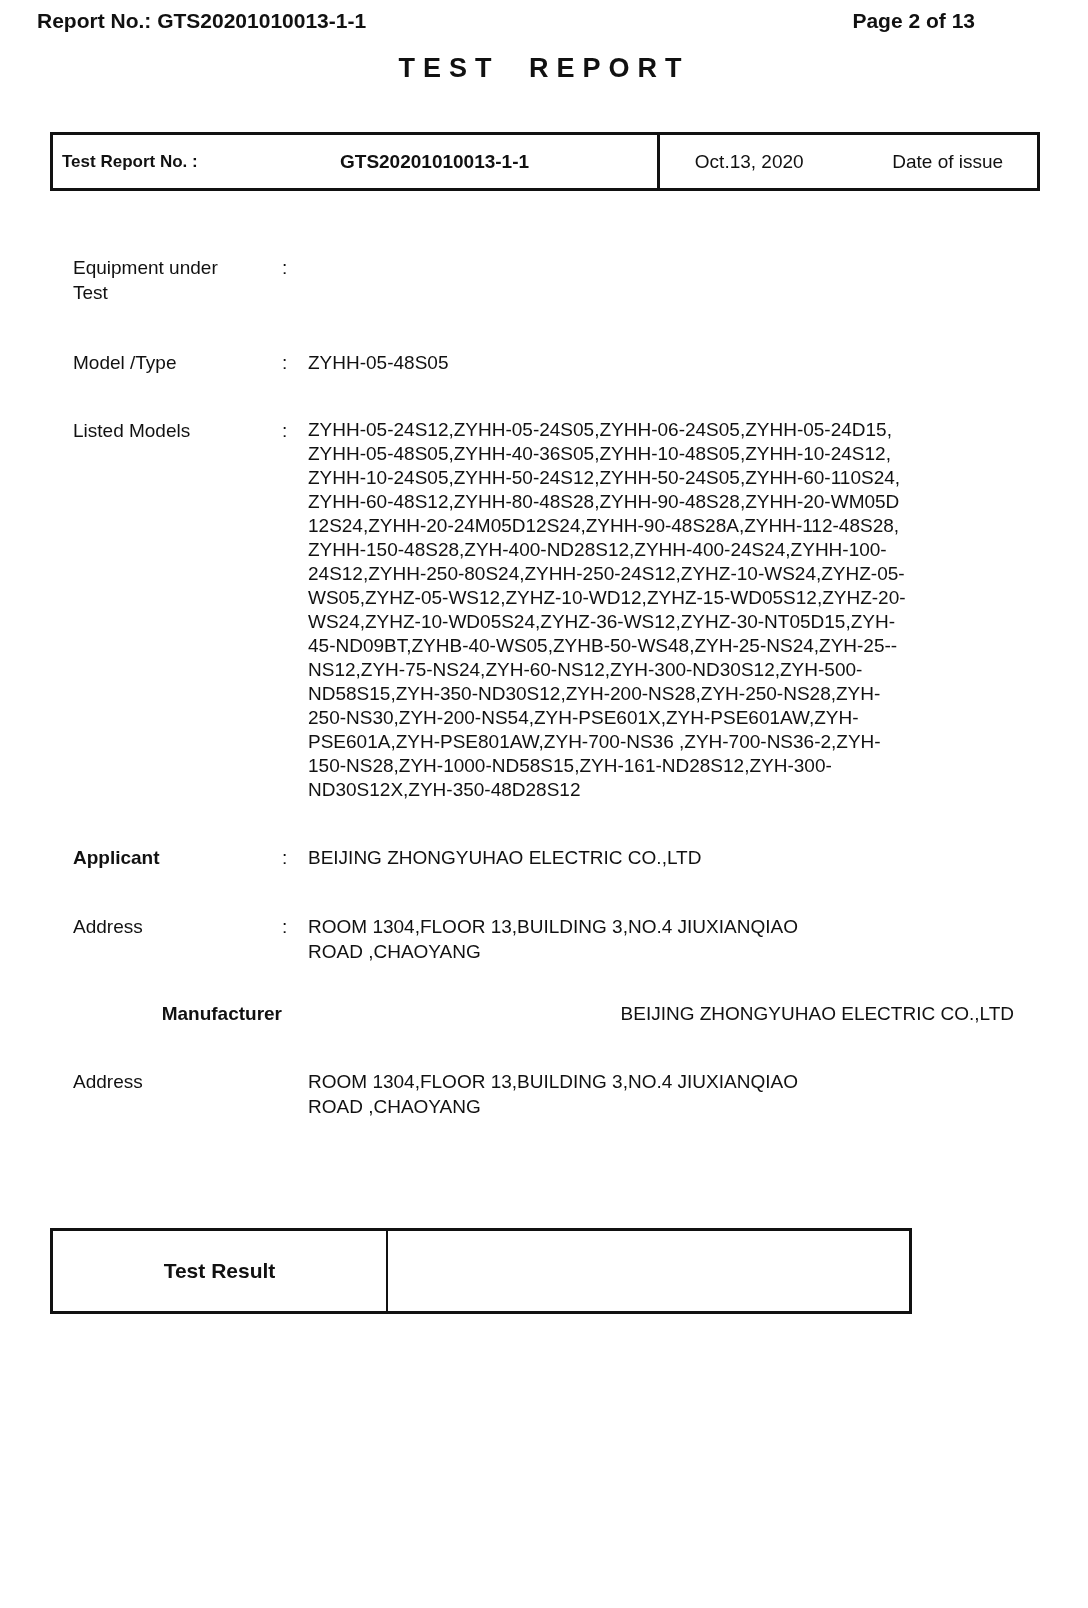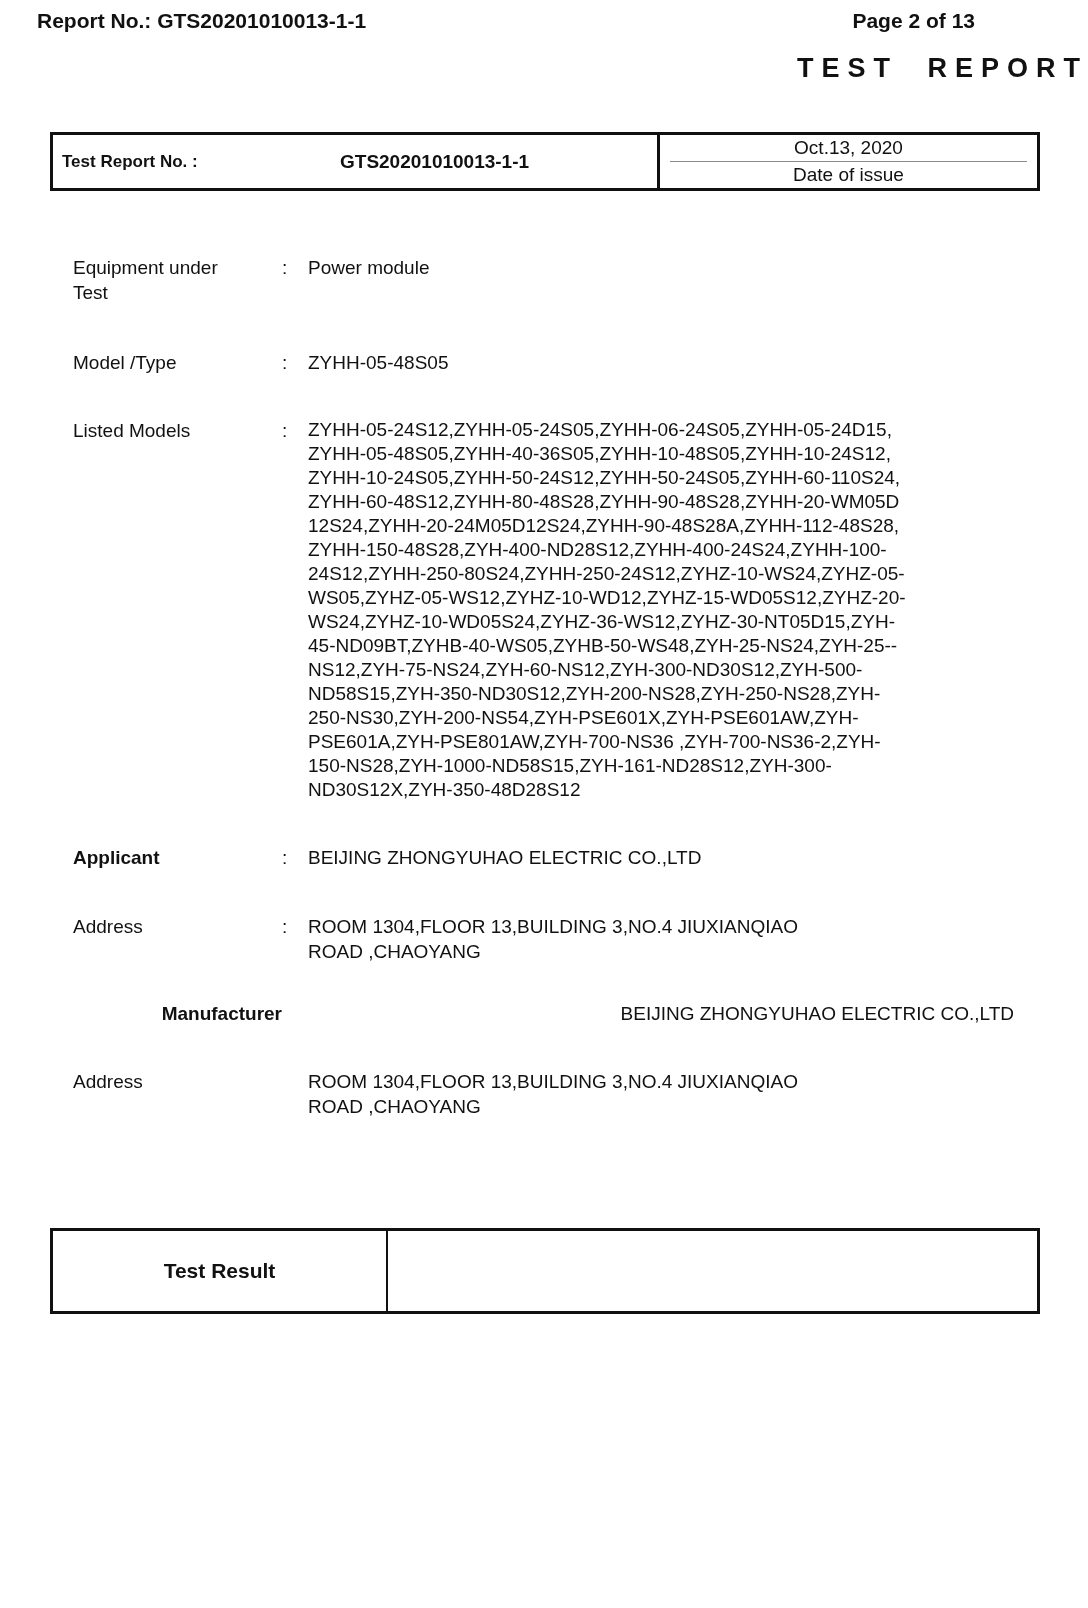--- a/index.html
+++ b/index.html
@@ -14,21 +14,21 @@
   .page-header {
     display: flex;
     justify-content: space-between;
     padding: 9px 113px 0 37px;
     font-weight: 700;
     font-size: 21px;
     line-height: 24px;
   }
   .title {
     margin: 20px 0 0 0;
-    text-align: right;
+    text-align: center;
     font-size: 27px;
     font-weight: 700;
     letter-spacing: 8px;
     word-spacing: 14px;
     line-height: 31px;
   }
   .report-box {
     box-sizing: border-box;
     margin: 48px 0 0 50px;
     width: 990px;
@@ -53,41 +53,41 @@
   }
   .rb-number {
     position: absolute;
     left: 287px;
     top: 50%;
     transform: translateY(-50%);
     font-size: 19px;
     font-weight: 700;
     white-space: nowrap;
   }
-  .rb-right { flex: 1; display: flex; flex-direction: column; font-size: 19px; }
+  .rb-right { flex: 1; display: flex; flex-direction: row; font-size: 19px; }
   .rb-date { flex: 1; display: flex; align-items: center; justify-content: center; }
   .rb-divider { height: 1px; background: #8a8a8a; margin: 0 10px; }
   .rb-caption { flex: 1; display: flex; align-items: center; justify-content: center; }
 
   .fields { margin: 64px 4px 0 73px; font-size: 19px; }
   .frow { display: grid; grid-template-columns: 209px 26px 706px; align-items: start; }
   .flabel, .fvalue, .fcolon { white-space: pre-line; line-height: 25px; }
   .row-listed .fvalue { line-height: 24px; }
   .row-equipment { margin-bottom: 45px; }
   .row-model { margin-bottom: 43px; }
   .row-listed { margin-bottom: 43px; }
   .row-applicant { margin-bottom: 44px; }
   .row-applicant-address { margin-bottom: 37px; }
   .row-manufacturer { margin-bottom: 43px; text-align: right; }
   .bold .flabel { font-weight: 700; }
 
   .result-box {
     box-sizing: border-box;
     margin: 109px 0 0 50px;
-    width: 990px;
+    width: 862px;
     height: 86px;
     border: 3px solid #111111;
     display: flex;
   }
   .rcell {
     display: flex;
     align-items: center;
     justify-content: center;
     font-size: 21px;
     font-weight: 700;
@@ -122,21 +122,20 @@
       <div class="rb-caption">Date of issue</div>
     </div>
   </div>
 
   <main class="fields">
 
     <div class="frow row-equipment">
       <div class="flabel">Equipment under
 Test</div>
       <div class="fcolon">:</div>
-      <div class="fvalue">Power module</div>
     </div>
 
     <div class="frow row-model">
       <div class="flabel">Model /Type</div>
       <div class="fcolon">:</div>
       <div class="fvalue">ZYHH-05-48S05</div>
     </div>
 
     <div class="frow row-listed">
       <div class="flabel">Listed Models</div>

